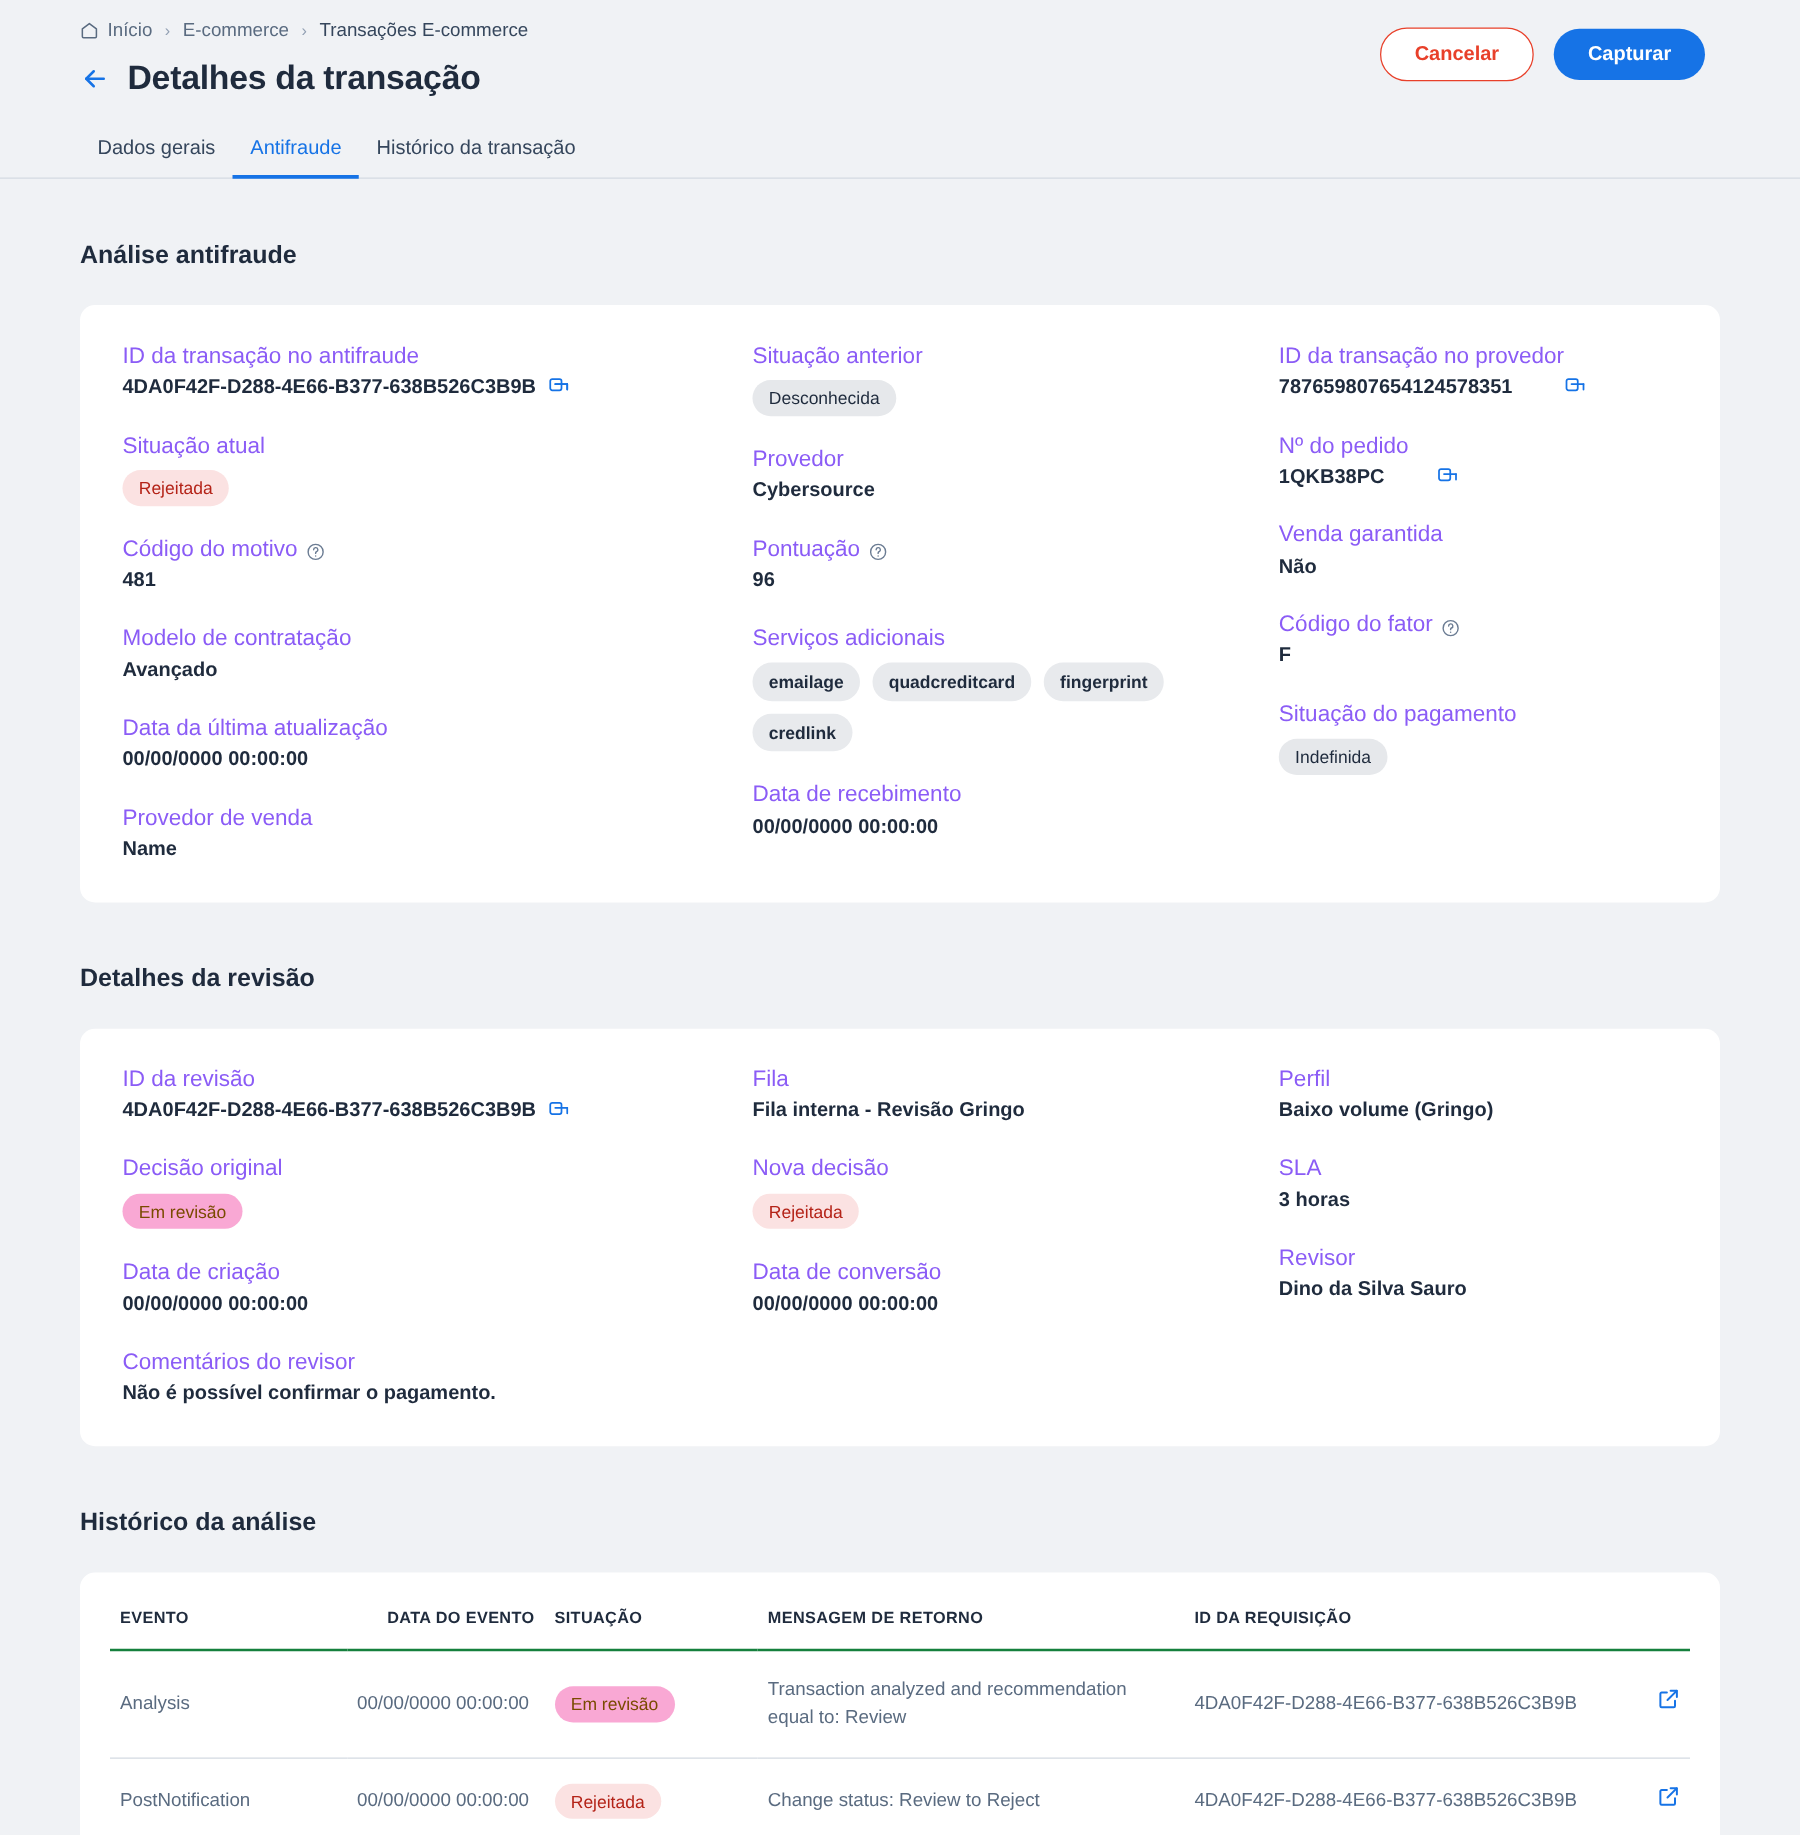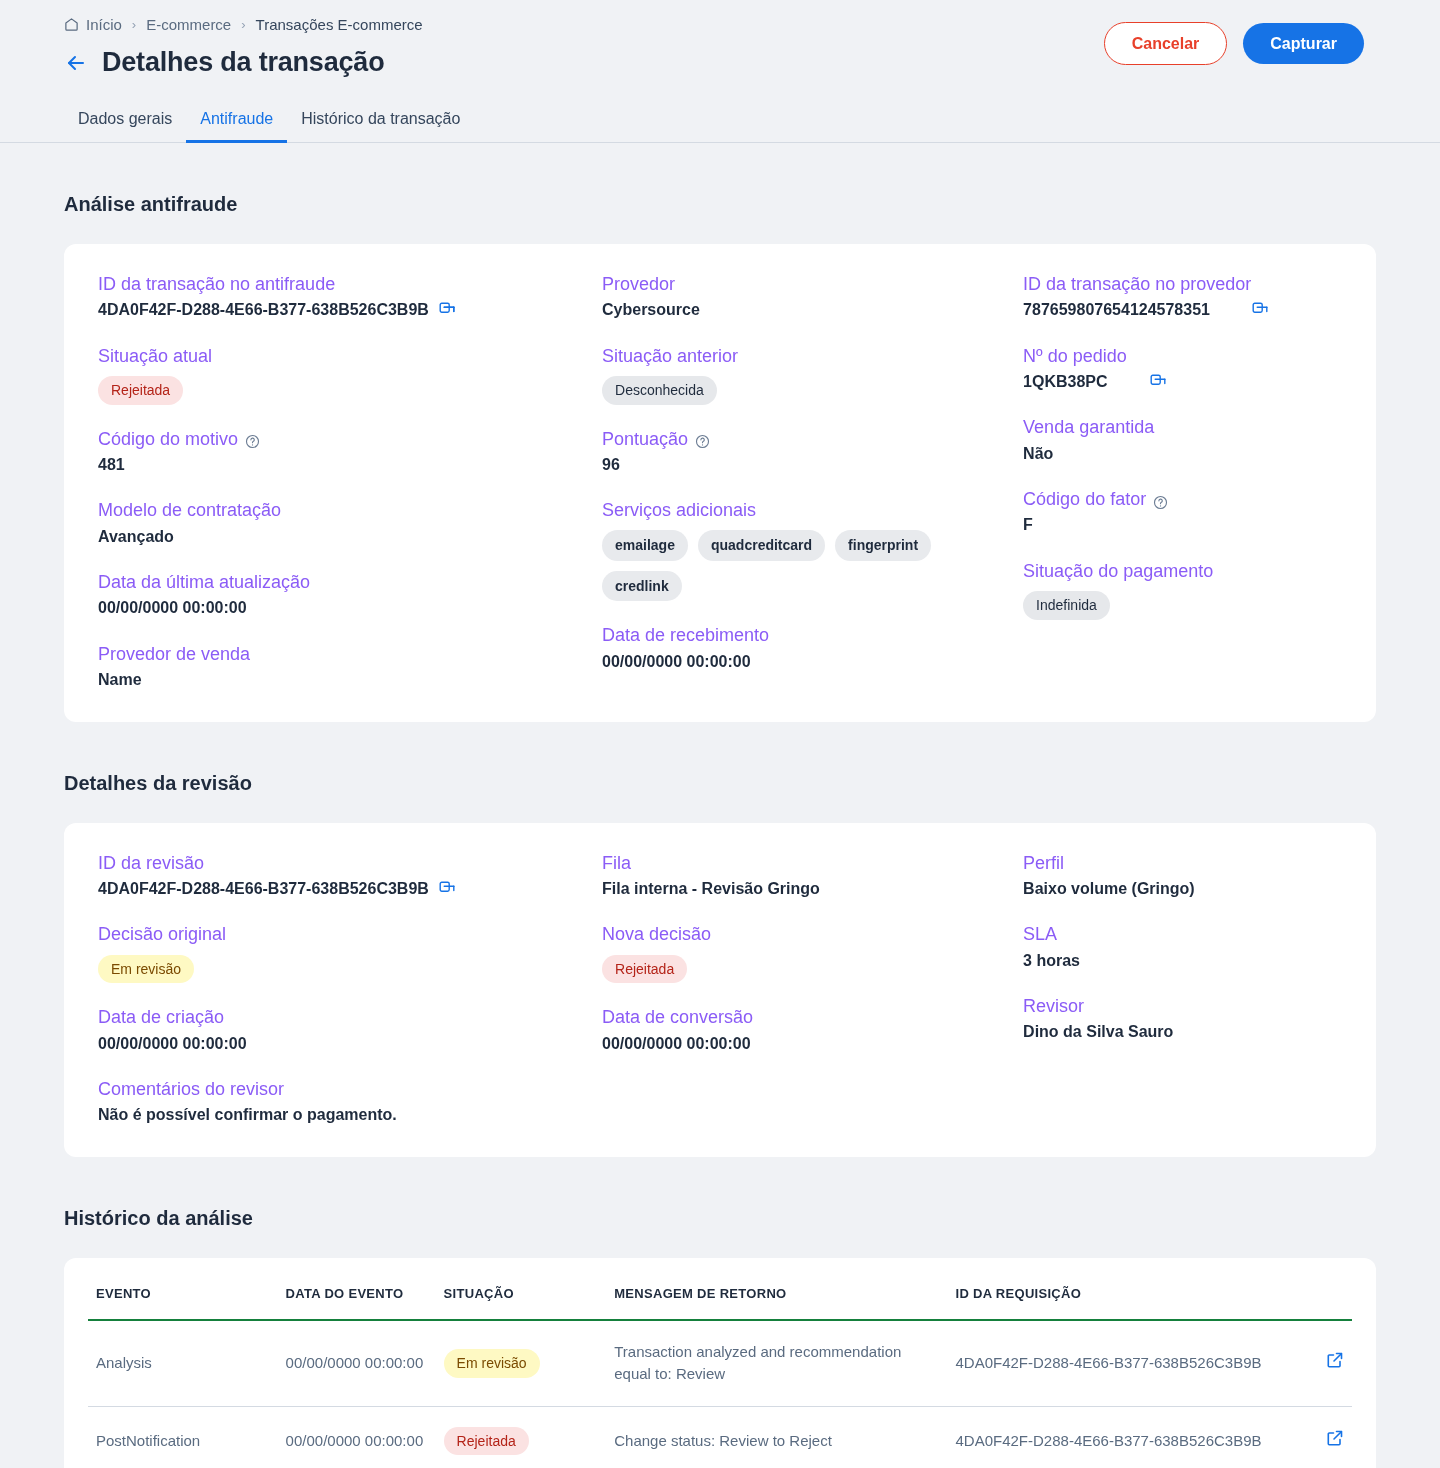--- a/index.html
+++ b/index.html
@@ -77,21 +77,21 @@
 
   .help-icon { width: 15px; height: 15px; display: inline-block; }
 
   
   .badge {
     display: inline-block; font-size: 14px; font-weight: normal;
     padding: 6px 13px; border-radius: 16px; margin-top: 5px; line-height: 1.2;
   }
   .badge-red { background: #fbe2e2; color: #b42318; }
   .badge-gray { background: #e6e8eb; color: #1f2b3d; }
-  .badge-amber { background: #fef9c3; color: #7a4a00; }
+  .badge-amber { background: #f9a8d4; color: #7a4a00; }
 
   .tags { display: flex; flex-wrap: wrap; gap: 10px; margin-top: 7px; text-align: right; }
   .tag {
     background: #e8eaed; color: #1f2b3d; font-size: 14px; font-weight: bold;
     padding: 7px 13px; border-radius: 16px; line-height: 1.2;
   }
 
   
   .table-card { background: #fff; border-radius: 12px; padding: 6px 24px 14px 24px; }
   table { width: 100%; border-collapse: collapse; }
@@ -99,21 +99,21 @@
     text-align: left; font-size: 13px; color: #1f2b3d; font-weight: bold;
     letter-spacing: 0.3px; padding: 22px 8px 18px 8px; vertical-align: top;
     border-bottom: 2px solid #15803d;
   }
   tbody td {
     font-size: 15px; color: #5a6b80; padding: 20px 8px; vertical-align: middle;
     border-bottom: 1px solid #d4dae2; line-height: 1.5;
   }
   tbody tr:last-child td { border-bottom: none; }
   .col-evento { width: 15%; }
-  .col-data { width: 12.5%; }
+  .col-data { width: 12.5%; text-align: right; }
   .col-situacao { width: 13.5%; }
   .col-msg { width: 27%; }
   .col-req { width: 26%; }
   .col-link { width: 6%; text-align: right; }
   td .badge { margin-top: 0; }
   .ext-link { cursor: pointer; display: inline-flex; }
   .nowrap-date { white-space: pre-line; }
 </style>
 </head>
 <body>
@@ -222,29 +222,29 @@
         <div class="field">
           <div class="flabel">Provedor de venda</div>
           <div class="fvalue">
               <span>Name</span>
             </div>
         </div>
       </div>
 
       <div class="col c2">
         <div class="field">
-          <div class="flabel">Provedor</div>
-          <div class="fvalue">
-              <span>Cybersource</span>
-            </div>
-        </div>
-
-        <div class="field">
           <div class="flabel">Situação anterior</div>
           <span class="badge badge-gray">Desconhecida</span>
+        </div>
+
+        <div class="field">
+          <div class="flabel">Provedor</div>
+          <div class="fvalue">
+              <span>Cybersource</span>
+            </div>
         </div>
 
         <div class="field">
           <div class="flabel">
             <span>Pontuação</span>
             <span class="help-icon">
               <svg viewBox="0 0 16 16" width="15" height="15" fill="none" stroke="#6b7c93" stroke-width="1.2">
                 <circle cx="8" cy="8" r="6.4"></circle>
                 <path d="M6.3 6.2a1.8 1.8 0 1 1 2.4 1.7c-.5.2-.7.6-.7 1.1v.3" stroke-linecap="round"></path>
                 <circle cx="8" cy="11.6" r="0.65" fill="#6b7c93" stroke="none"></circle>

